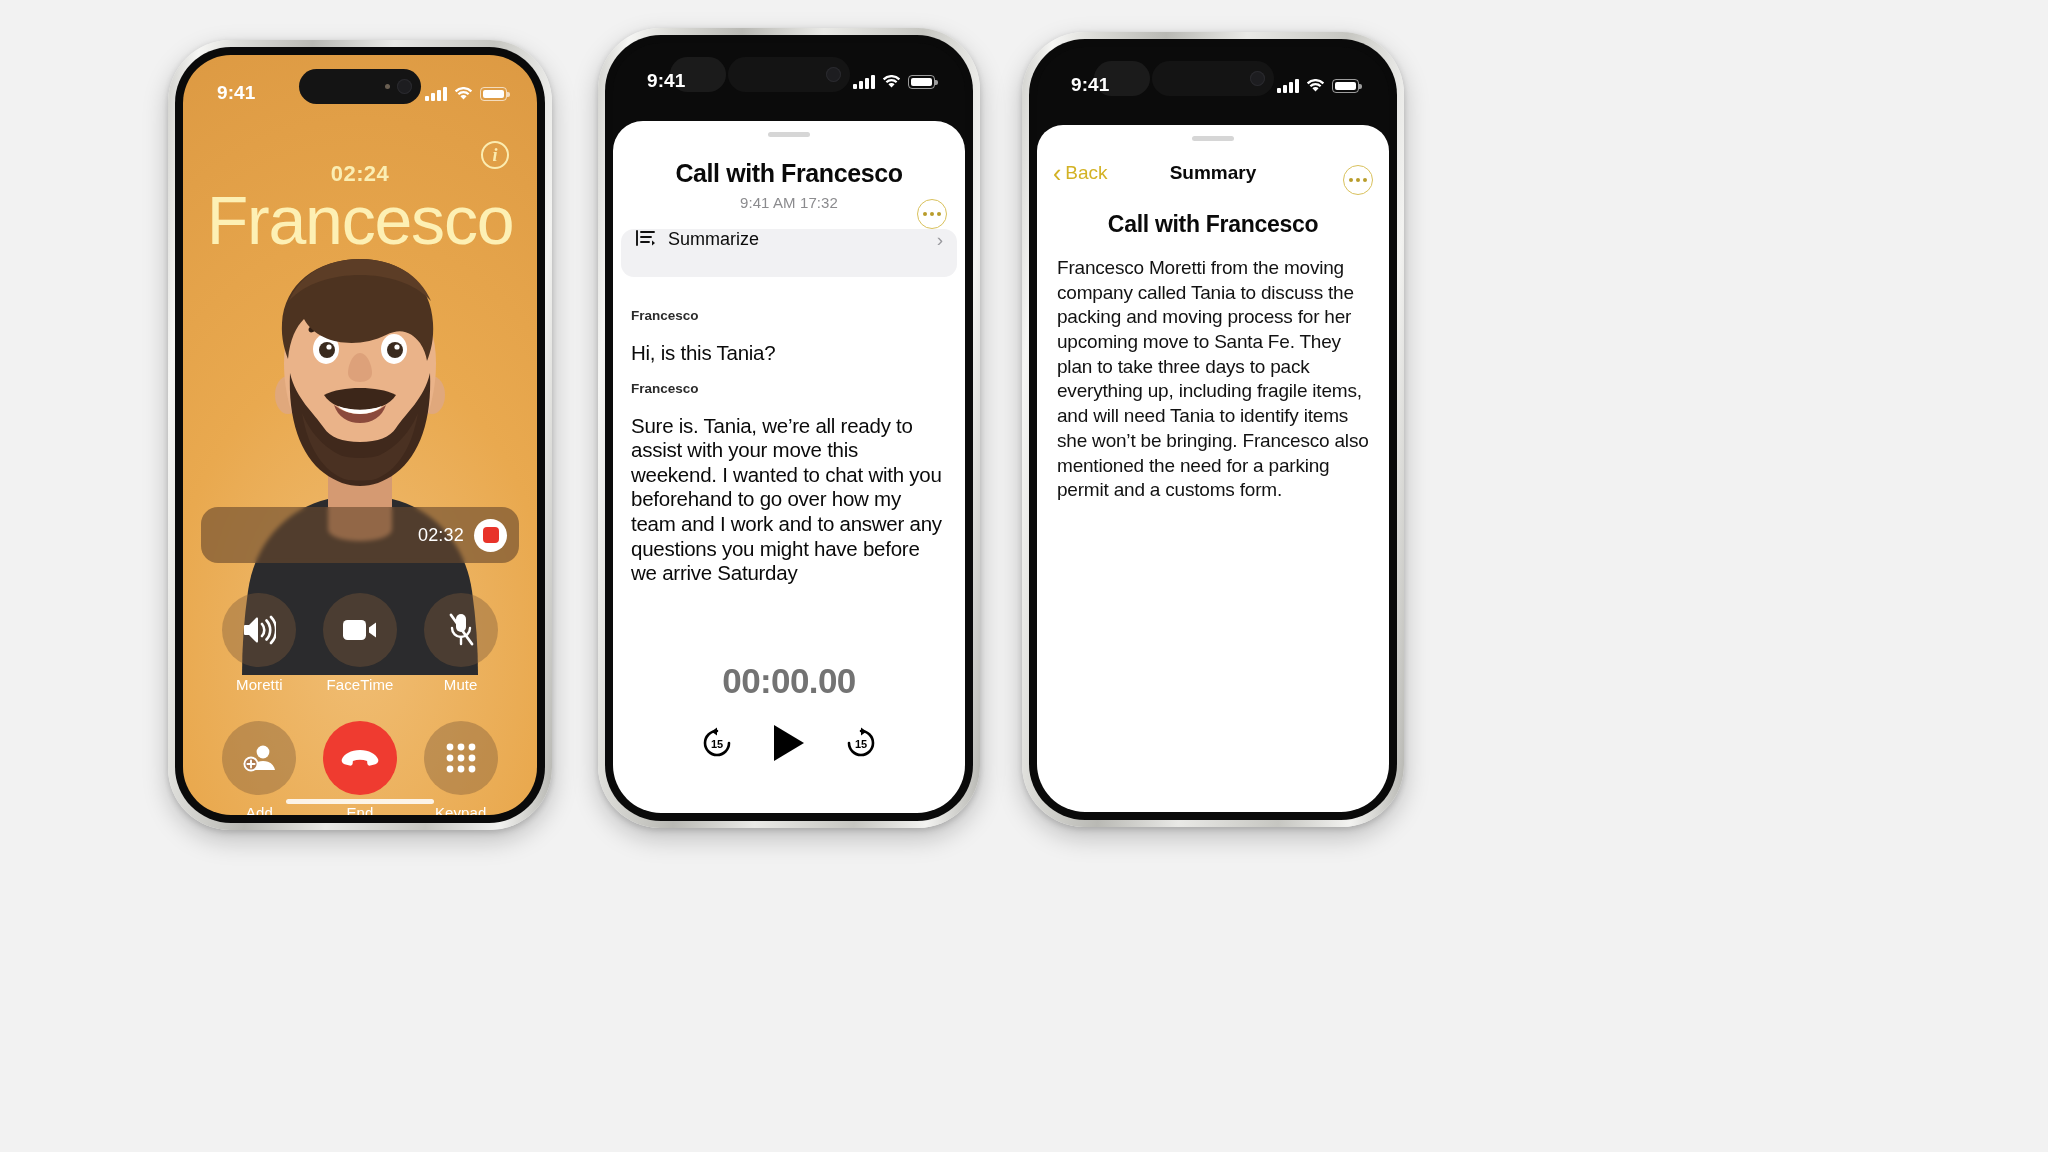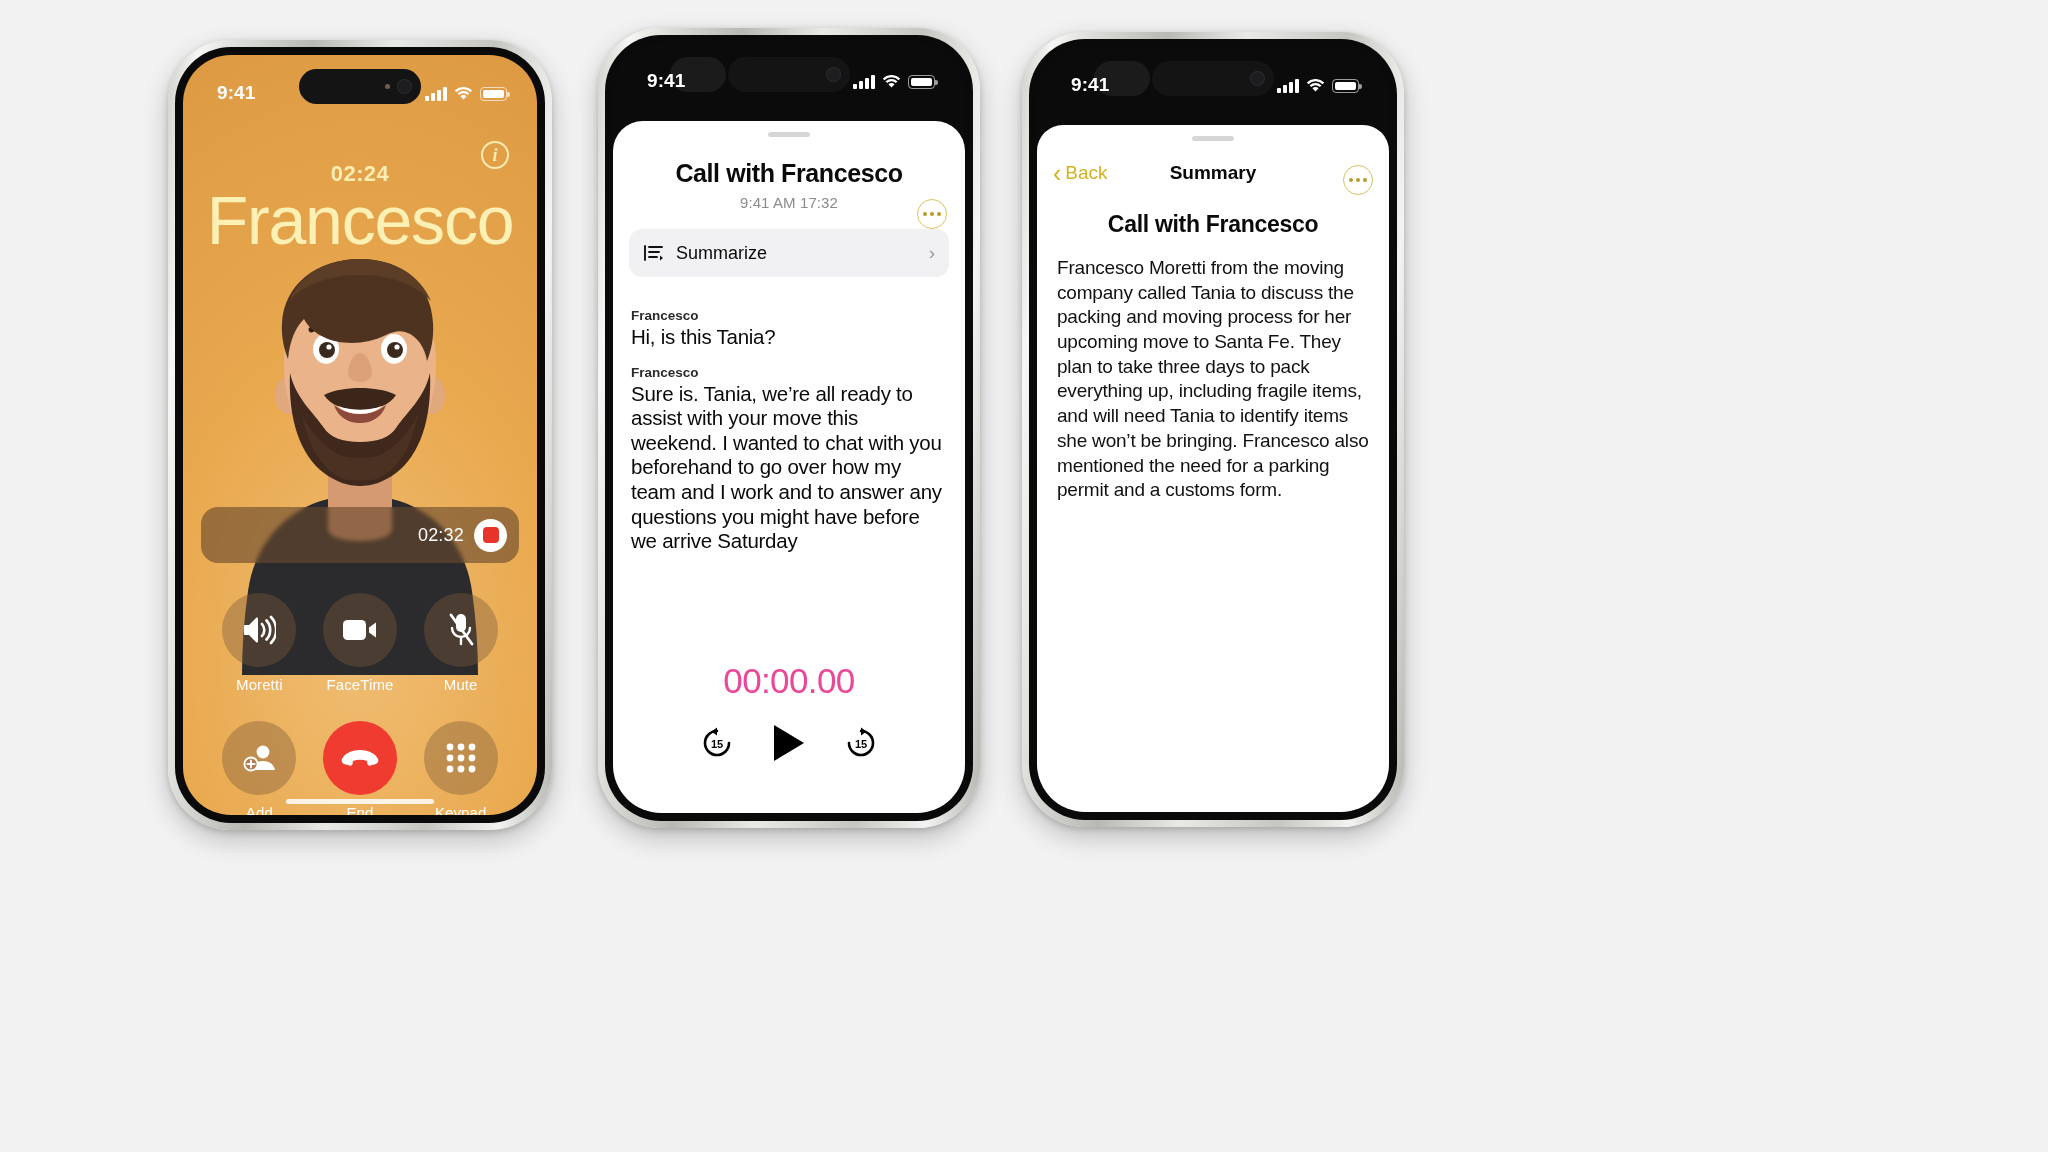--- a/index.html
+++ b/index.html
@@ -136,33 +136,33 @@
                  margin-top: 22px; letter-spacing: -.4px; }
   .sheet-sub { text-align: center; font-size: 15px; color: #8b8b8e; margin-top: 6px;
                letter-spacing: .1px; }
   .more-btn {
     position: absolute; right: 18px; top: 78px; width: 30px; height: 30px; border-radius: 50%;
     border: 1.6px solid #d9c15c; display: flex; align-items: center; justify-content: center;
     gap: 3px;
   }
   .more-btn i { width: 4px; height: 4px; border-radius: 50%; background: #b99c2b; display:block; }
   .summarize-row {
-    margin: 18px 16px 0; height: 48px; background: #f1f1f3; border-radius: 13px;
-    display: flex; align-items: center; padding: 0 14px; gap: 11px;
+    margin: 18px 8px 0; height: 48px; background: #f1f1f3; border-radius: 13px;
+    display: flex; padding: 0 14px; gap: 11px;
   }
   .summarize-label { font-size: 18px; color: #0a0a0a; flex: 1; }
   .chev { color: #9a9a9e; font-size: 19px; }
   .transcript { padding: 16px 18px 0; }
   .t-speaker { font-size: 13.5px; font-weight: 700; color: #2b2b2b; margin-top: 15px; }
-  .t-text { font-size: 20.5px; color: #0a0a0a; line-height: 1.20; margin-top: 2px;
+  .t-text { font-size: 20.5px; color: #0a0a0a; line-height: 1.20; margin-top: 18px;
             letter-spacing: -.25px; }
   .t-fade { position: absolute; left: 0; right: 0; top: 500px; height: 66px;
             background: linear-gradient(180deg, rgba(255,255,255,0), #fff 72%); }
   .player { position: absolute; left: 0; right: 0; top: 540px; }
-  .play-time { text-align: center; font-size: 35px; font-weight: 400; color: #ec4899;
+  .play-time { text-align: center; font-size: 35px; font-weight: 700; color: #737373;
                letter-spacing: -.6px; }
   .play-ctrls { display: flex; align-items: center; justify-content: center; gap: 40px;
                 margin-top: 24px; }
   .skip { width: 34px; height: 34px; position: relative; }
   .skip .num { position: absolute; inset: 0; display: flex; align-items: center;
     justify-content: center; font-size: 11px; font-weight: 700; color: #000; padding-top: 2px; }
   .play-tri { width: 0; height: 0; border-left: 30px solid #000;
               border-top: 18px solid transparent; border-bottom: 18px solid transparent; }
   .sheet-foot { position: absolute; left: 0; right: 0; bottom: 44px; display: flex;
                 align-items: center; justify-content: space-between; padding: 0 20px; }

